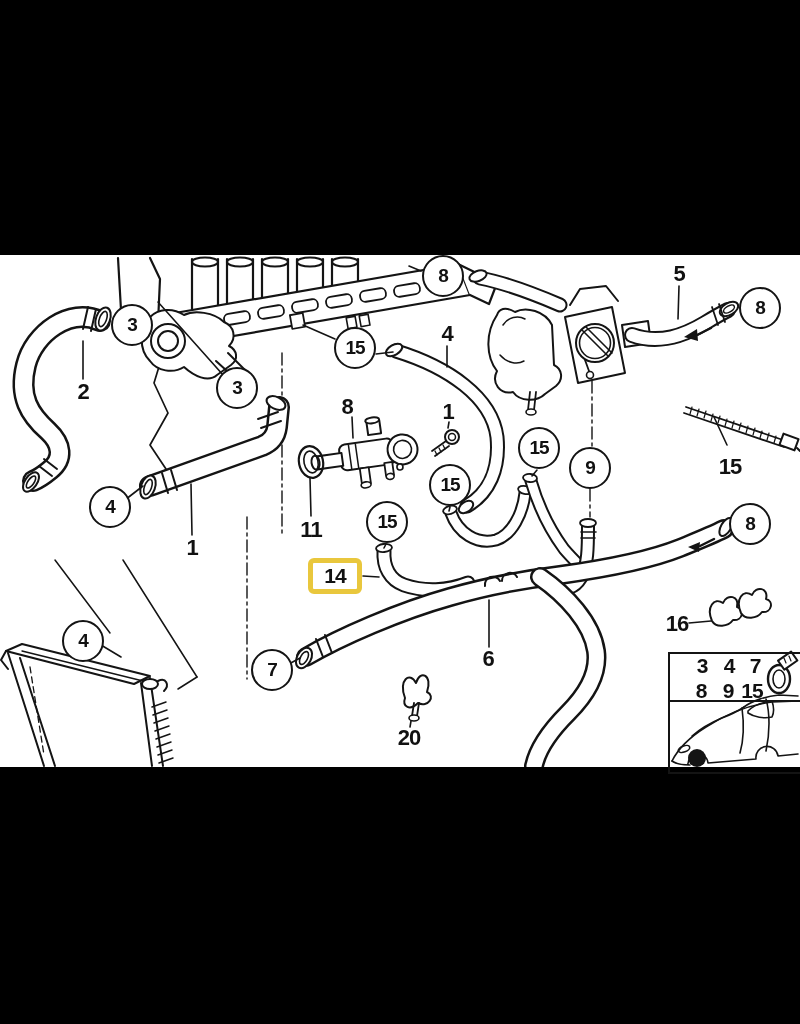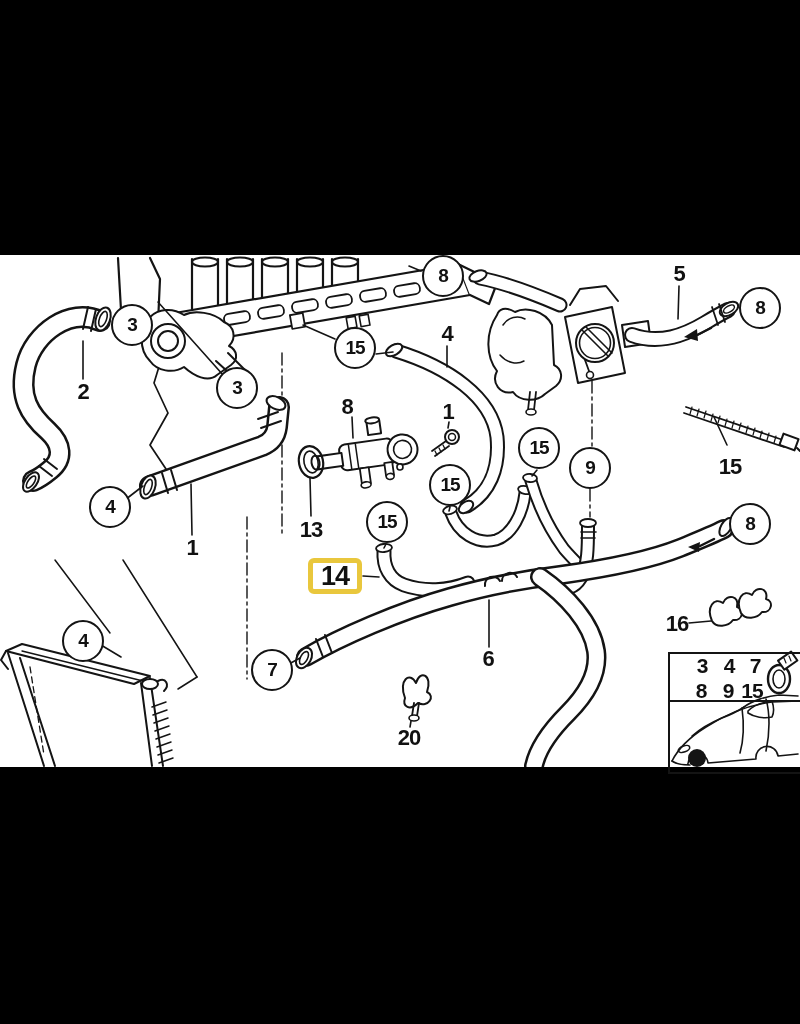--- a/index.html
+++ b/index.html
@@ -8,21 +8,21 @@
   .bar{position:absolute;left:0;width:800px;background:#000;}
   .diagram{position:absolute;left:0;top:255px;width:800px;height:512px;background:#fff;}
   .diagram svg{position:absolute;left:0;top:0;}
   .cc{position:absolute;width:42px;height:42px;border:2.6px solid #141414;border-radius:50%;
       background:#fff;display:flex;align-items:center;justify-content:center;
       font-weight:bold;font-size:19px;color:#111;box-sizing:border-box;letter-spacing:-1px;}
   .pl{position:absolute;transform:translate(-50%,-50%);font-weight:bold;font-size:22px;color:#111;
       white-space:nowrap;letter-spacing:-1px;}
   .hl{position:absolute;border:5px solid #e9c73d;border-radius:6px;background:#fff;
       width:44px;height:26px;display:flex;align-items:center;justify-content:center;
-      font-weight:bold;font-size:27px;color:#111;letter-spacing:-1px;}
+      font-weight:bold;font-size:21px;color:#111;letter-spacing:-1px;}
   .legendbox{position:absolute;left:668px;top:397px;width:140px;height:122px;
              border:2.5px solid #141414;box-sizing:border-box;background:transparent;}
   .legendrow{position:absolute;height:48px;left:0;top:0;width:100%;border-bottom:2.5px solid #141414;box-sizing:border-box;}
   .lg{position:absolute;transform:translate(-50%,-50%);font-weight:bold;font-size:21px;color:#111;letter-spacing:-1px;}
 </style>
 </head>
 <body>
 
 <div class="stage">
   <div class="bar" style="top:0;height:255px"></div>
@@ -342,21 +342,21 @@
     <div class="cc" style="left:366px;top:246px">15</div>
     <div class="cc" style="left:518px;top:172px">15</div>
     <div class="cc" style="left:569px;top:192px">9</div>
     <div class="cc" style="left:739px;top:32px">8</div>
     <div class="cc" style="left:729px;top:248px">8</div>
 
     <div class="pl" style="left:83px;top:137px">2</div>
     <div class="pl" style="left:192px;top:293px">1</div>
     <div class="pl" style="left:679px;top:19px">5</div>
     <div class="pl" style="left:347px;top:152px">8</div>
-    <div class="pl" style="left:311px;top:275px">13</div>
+    <div class="pl" style="left:311px;top:275px">11</div>
     <div class="pl" style="left:448px;top:157px">1</div>
     <div class="pl" style="left:447px;top:79px">4</div>
     <div class="pl" style="left:730px;top:212px">15</div>
     <div class="pl" style="left:677px;top:369px">16</div>
     <div class="pl" style="left:409px;top:483px">20</div>
     <div class="pl" style="left:488px;top:404px">6</div>
 
     <div class="hl" style="left:308px;top:303px">14</div>
 
     <div class="legendbox">

